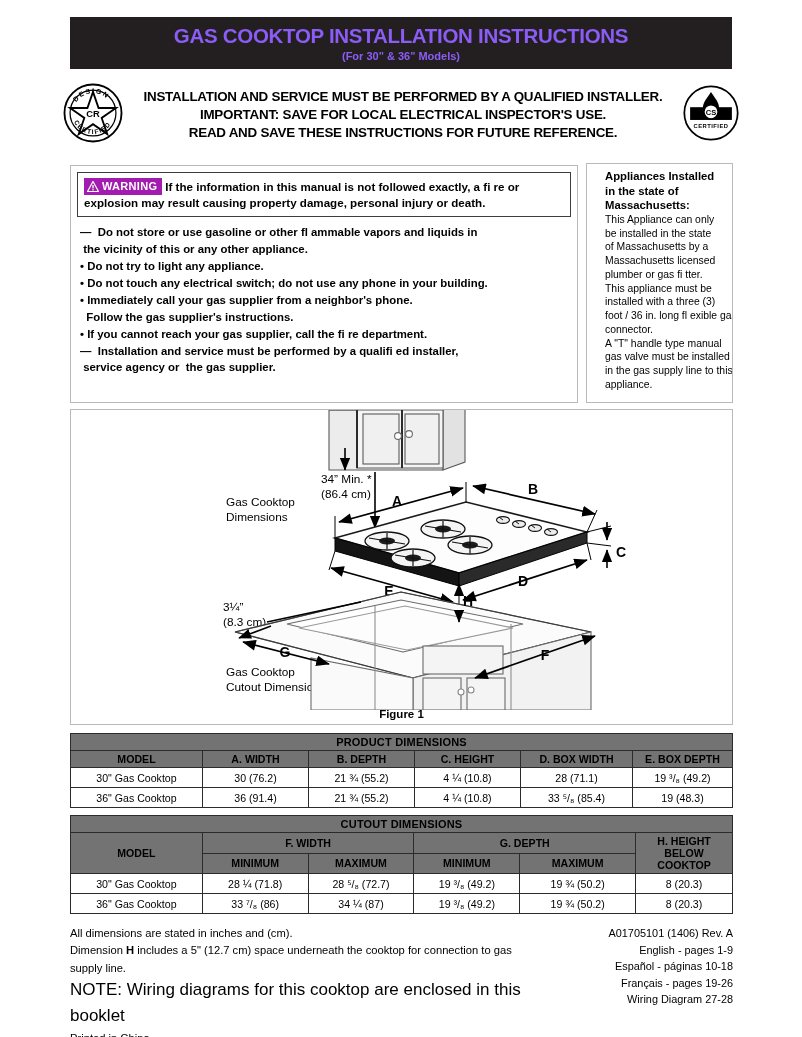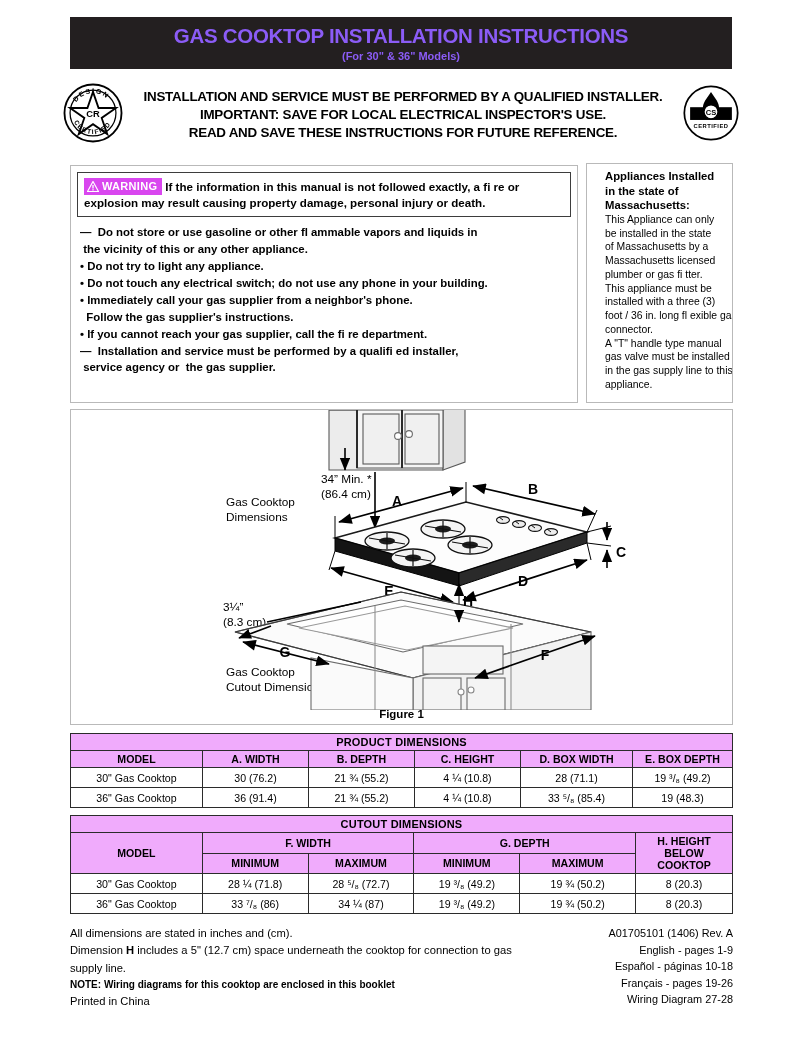--- a/index.html
+++ b/index.html
@@ -35,21 +35,21 @@
   .warn-outer {
     position: absolute; left: 70px; top: 165px; width: 508px; height: 238px;
     border: 1px solid #b9b9b9;
   }
   .warn-box {
     margin: 6px 6px 0 6px; border: 1px solid #3d3d3d; padding: 5px 6px 6px 6px;
   }
   .warn-text { font-size: 11.6px; font-weight: bold; line-height: 1.35; }
   .warn-badge {
     display: inline-flex; align-items: center; gap: 3px;
-    background: #d946ef; color: #fff; padding: 1px 5px 1px 3px;
+    background: #a21caf; color: #fff; padding: 1px 5px 1px 3px;
     font-size: 11px; font-weight: bold; letter-spacing: 0.3px;
     vertical-align: -1px; margin-right: 3px;
   }
   .tri-icon { display: inline-block; width: 12px; height: 11px; }
   .safety { padding: 7px 8px 0 9px; font-size: 11.4px; font-weight: bold; line-height: 1.48; }
   .safety .ln { white-space: pre; }
 
   
   .mass-panel {
     position: absolute; left: 586px; top: 163px; width: 147px; height: 240px;
@@ -74,30 +74,30 @@
   
   .tbl {
     position: absolute; left: 70px; width: 663px;
     border-collapse: collapse; font-size: 10.6px;
   }
   #tbl-product { top: 733px; }
   #tbl-cutout  { top: 815px; }
   .tbl th, .tbl td {
     border: 1px solid #2b2b2b; text-align: center; padding: 2px 3px;
   }
-  .tbl th { background: #f0abfc; font-weight: bold; }
+  .tbl th { background: #737373; font-weight: bold; }
   .tbl td { background: #fff; font-weight: normal; height: 20px; }
   .tbl .section-head { font-size: 11px; letter-spacing: 0.2px; }
   .tbl .model-cell { font-weight: normal; }
 
   
   .footer { position: absolute; left: 70px; top: 925px; width: 663px; height: 90px; }
   .foot-left { position: absolute; left: 0; top: 0; width: 470px; }
   .foot-left .fl { font-size: 11.2px; line-height: 1.55; }
-  .foot-left .bold { font-weight: bold; font-size: 10px; }
+  .foot-left .bold { font-weight: normal; font-size: 17px; }
   .foot-right { position: absolute; right: 0; top: 0; text-align: right; }
   .foot-right .fr { font-size: 10.9px; line-height: 1.52; }
 </style>
 </head>
 <body>
 
 <div class="page">
 
   <div class="title-bar">
     <div class="title-main">GAS COOKTOP INSTALLATION INSTRUCTIONS</div>

